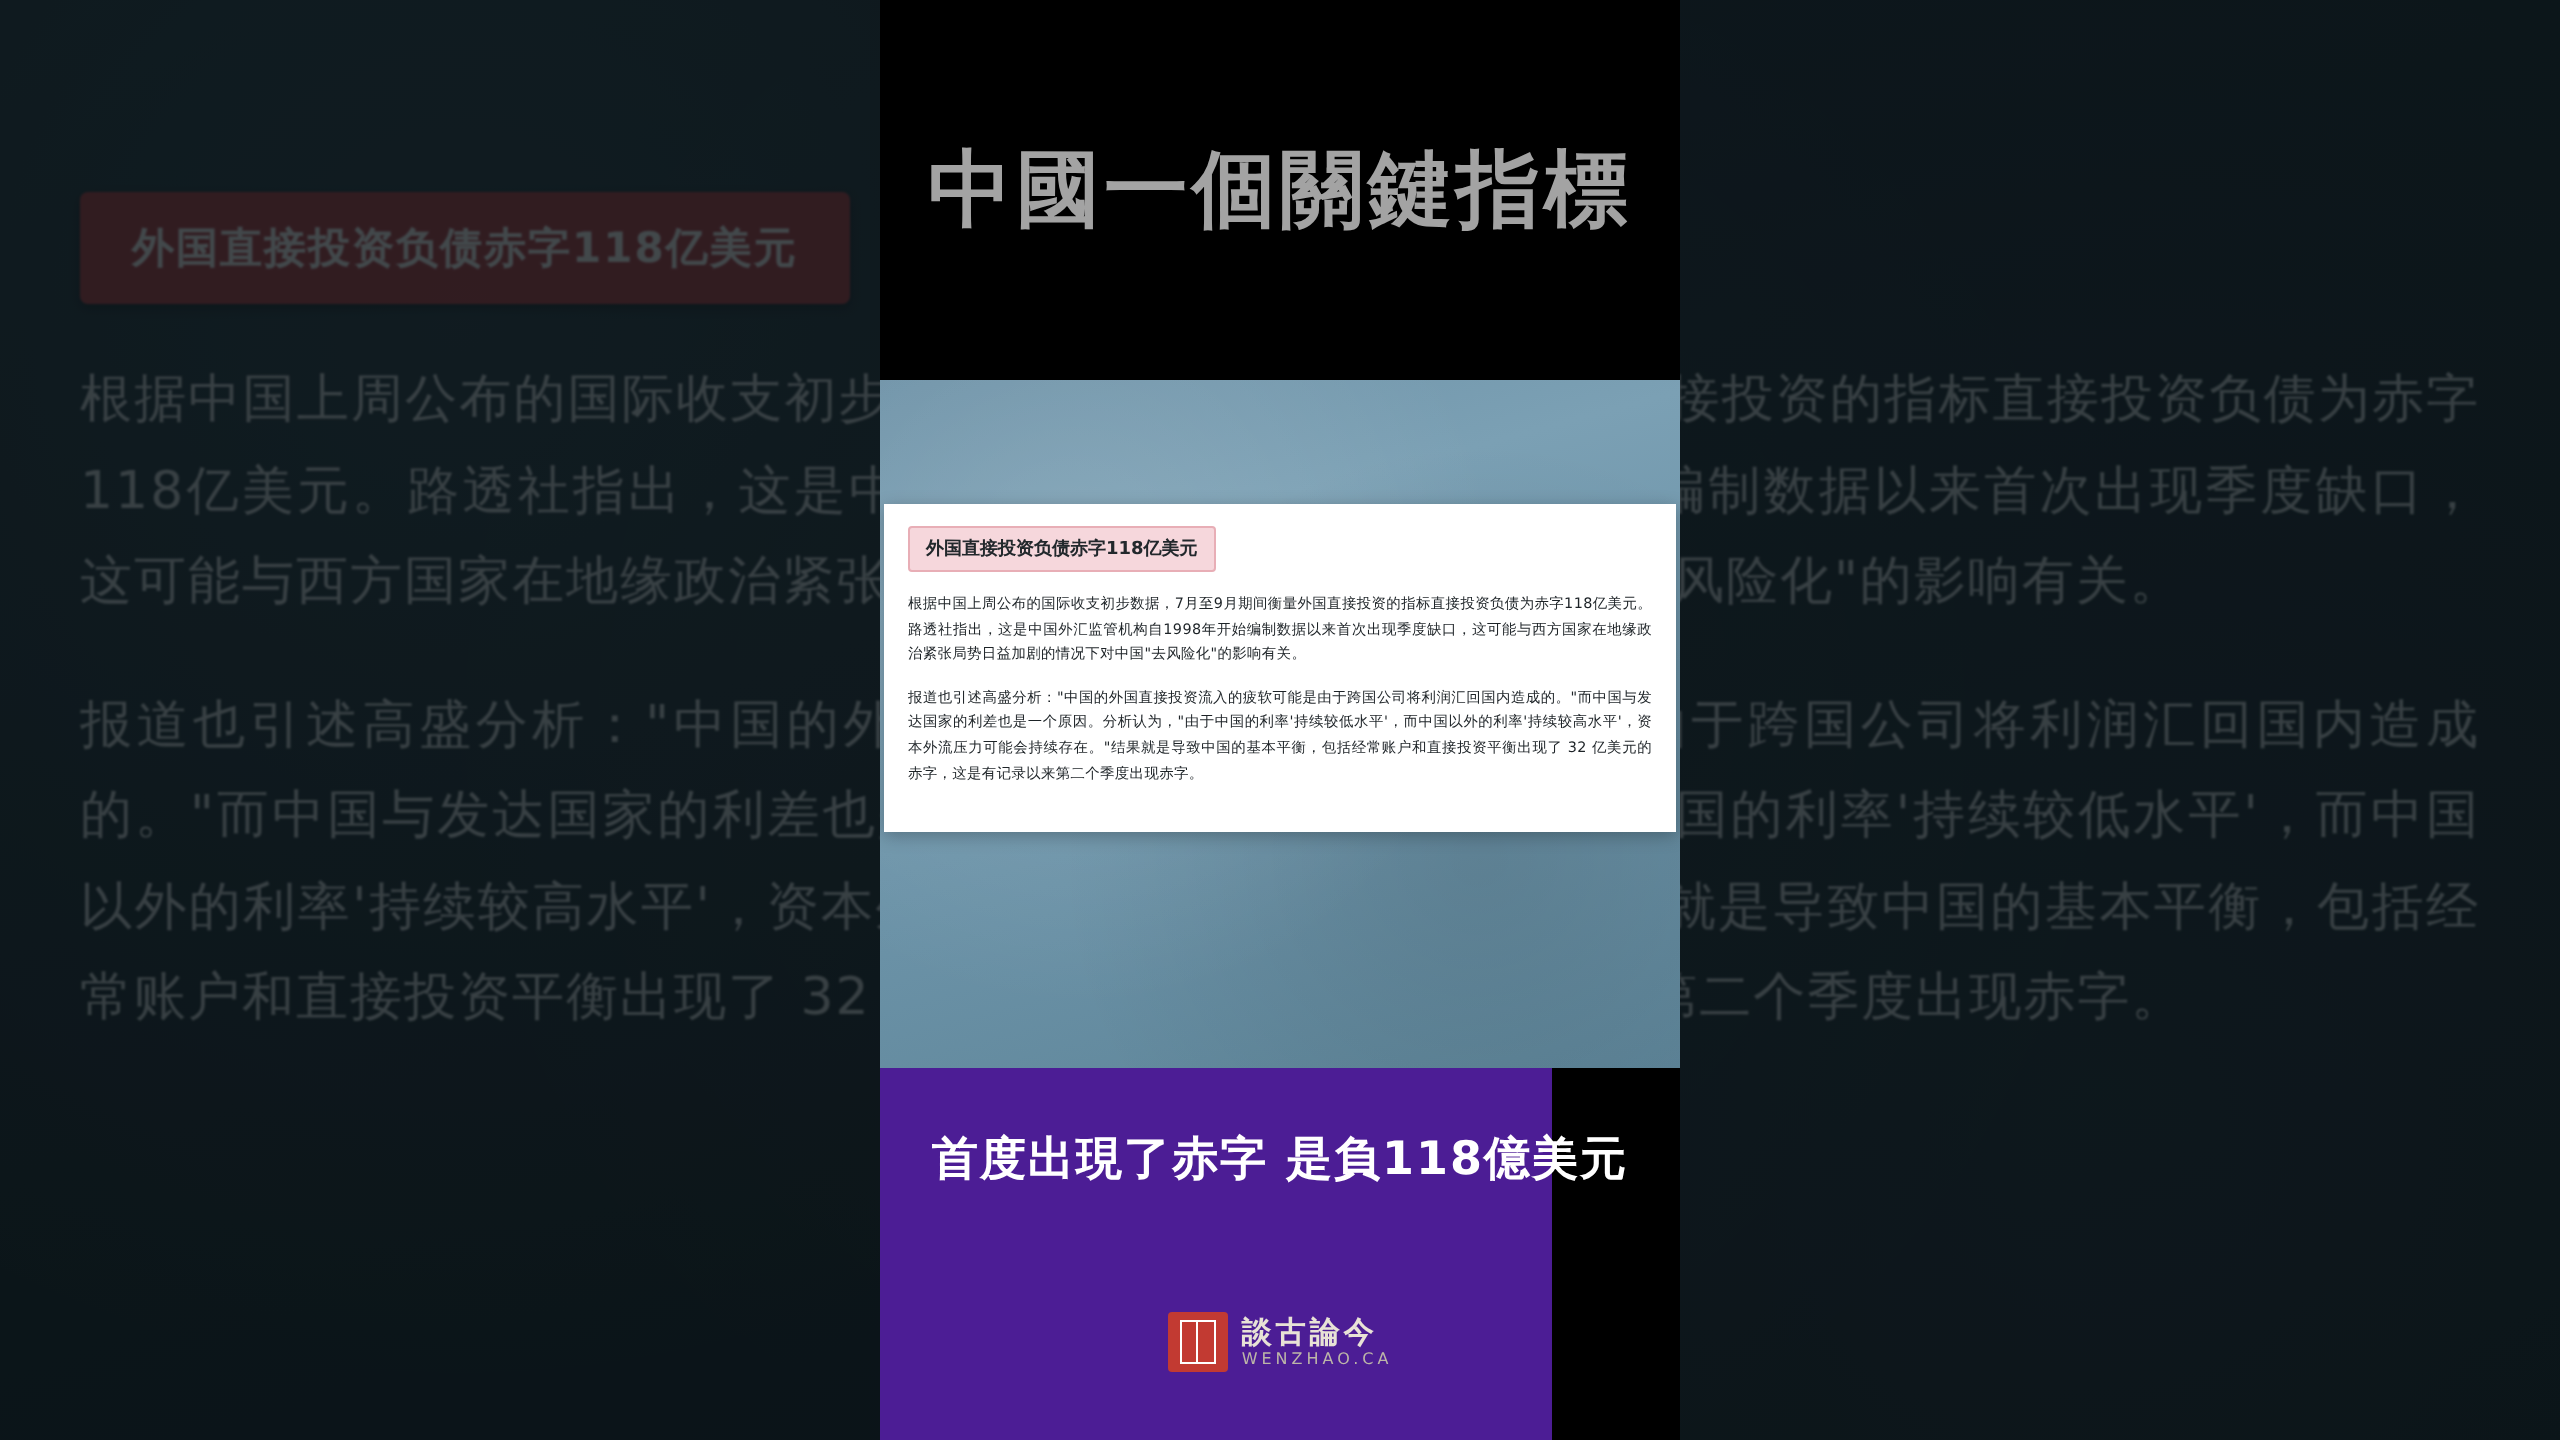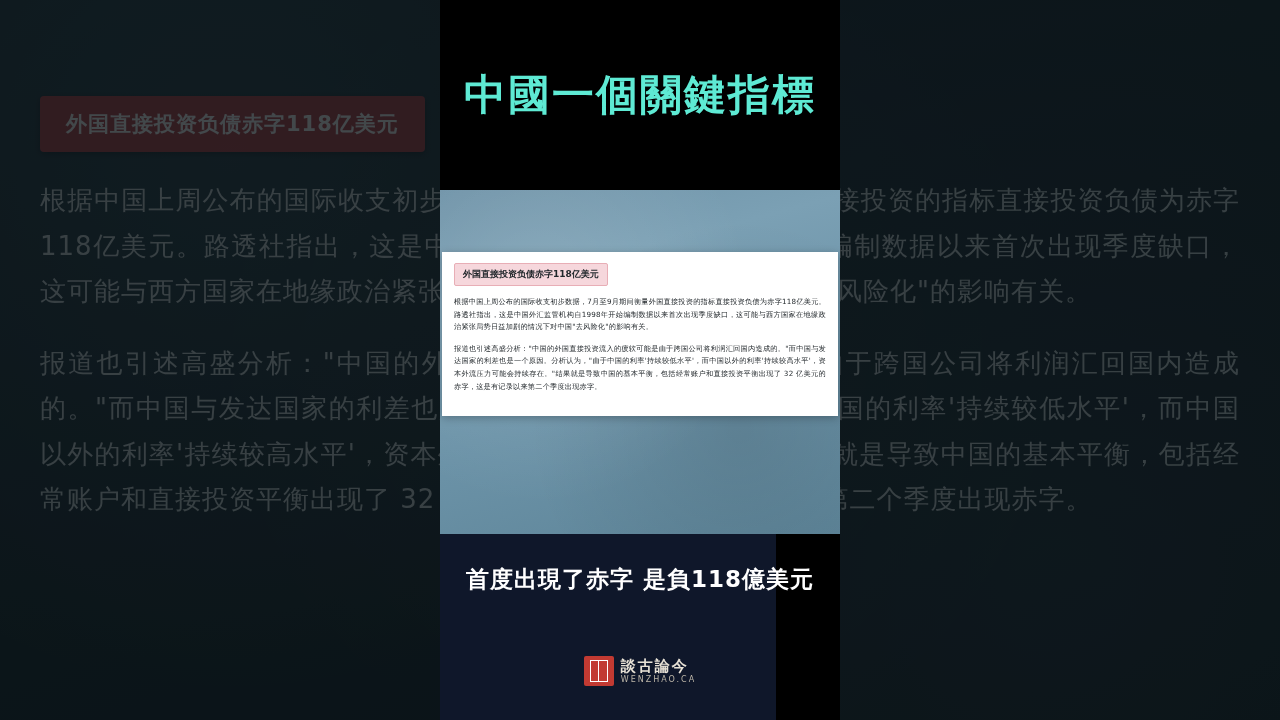--- a/index.html
+++ b/index.html
@@ -103,21 +103,21 @@
     width: 400px;
     height: 190px;
     background: #000000;
     display: flex;
     flex-direction: column;
     align-items: center;
     justify-content: center;
     gap: 2px;
   }
   .title-line {
-    color: #5eead4;
+    color: #a3a3a3;
     font-size: 42px;
     font-weight: bold;
     letter-spacing: 2px;
     line-height: 1.2;
     text-align: center;
     white-space: nowrap;
   }
 
   
   .video-content {
@@ -168,21 +168,21 @@
     letter-spacing: 0.2px;
   }
 
   
   .subtitle-band {
     position: absolute;
     left: 0;
     top: 534px;
     width: 336px;
     height: 186px;
-    background: #0f172a;
+    background: #4c1d95;
   }
   .subtitle-text {
     position: absolute;
     left: 0;
     top: 30px;
     width: 400px;
     text-align: center;
     color: #ffffff;
     font-size: 23px;
     font-weight: bold;

